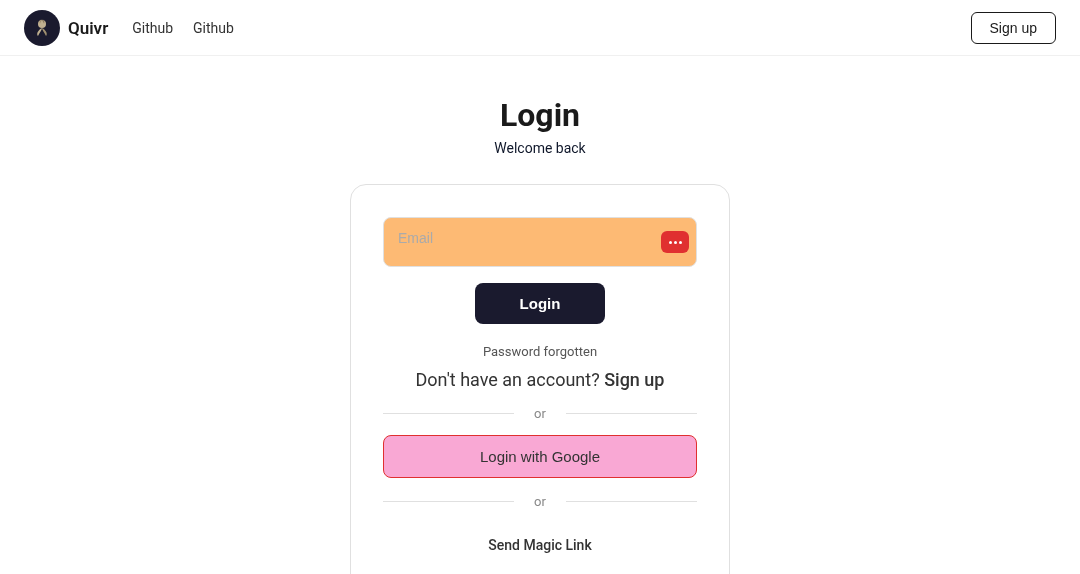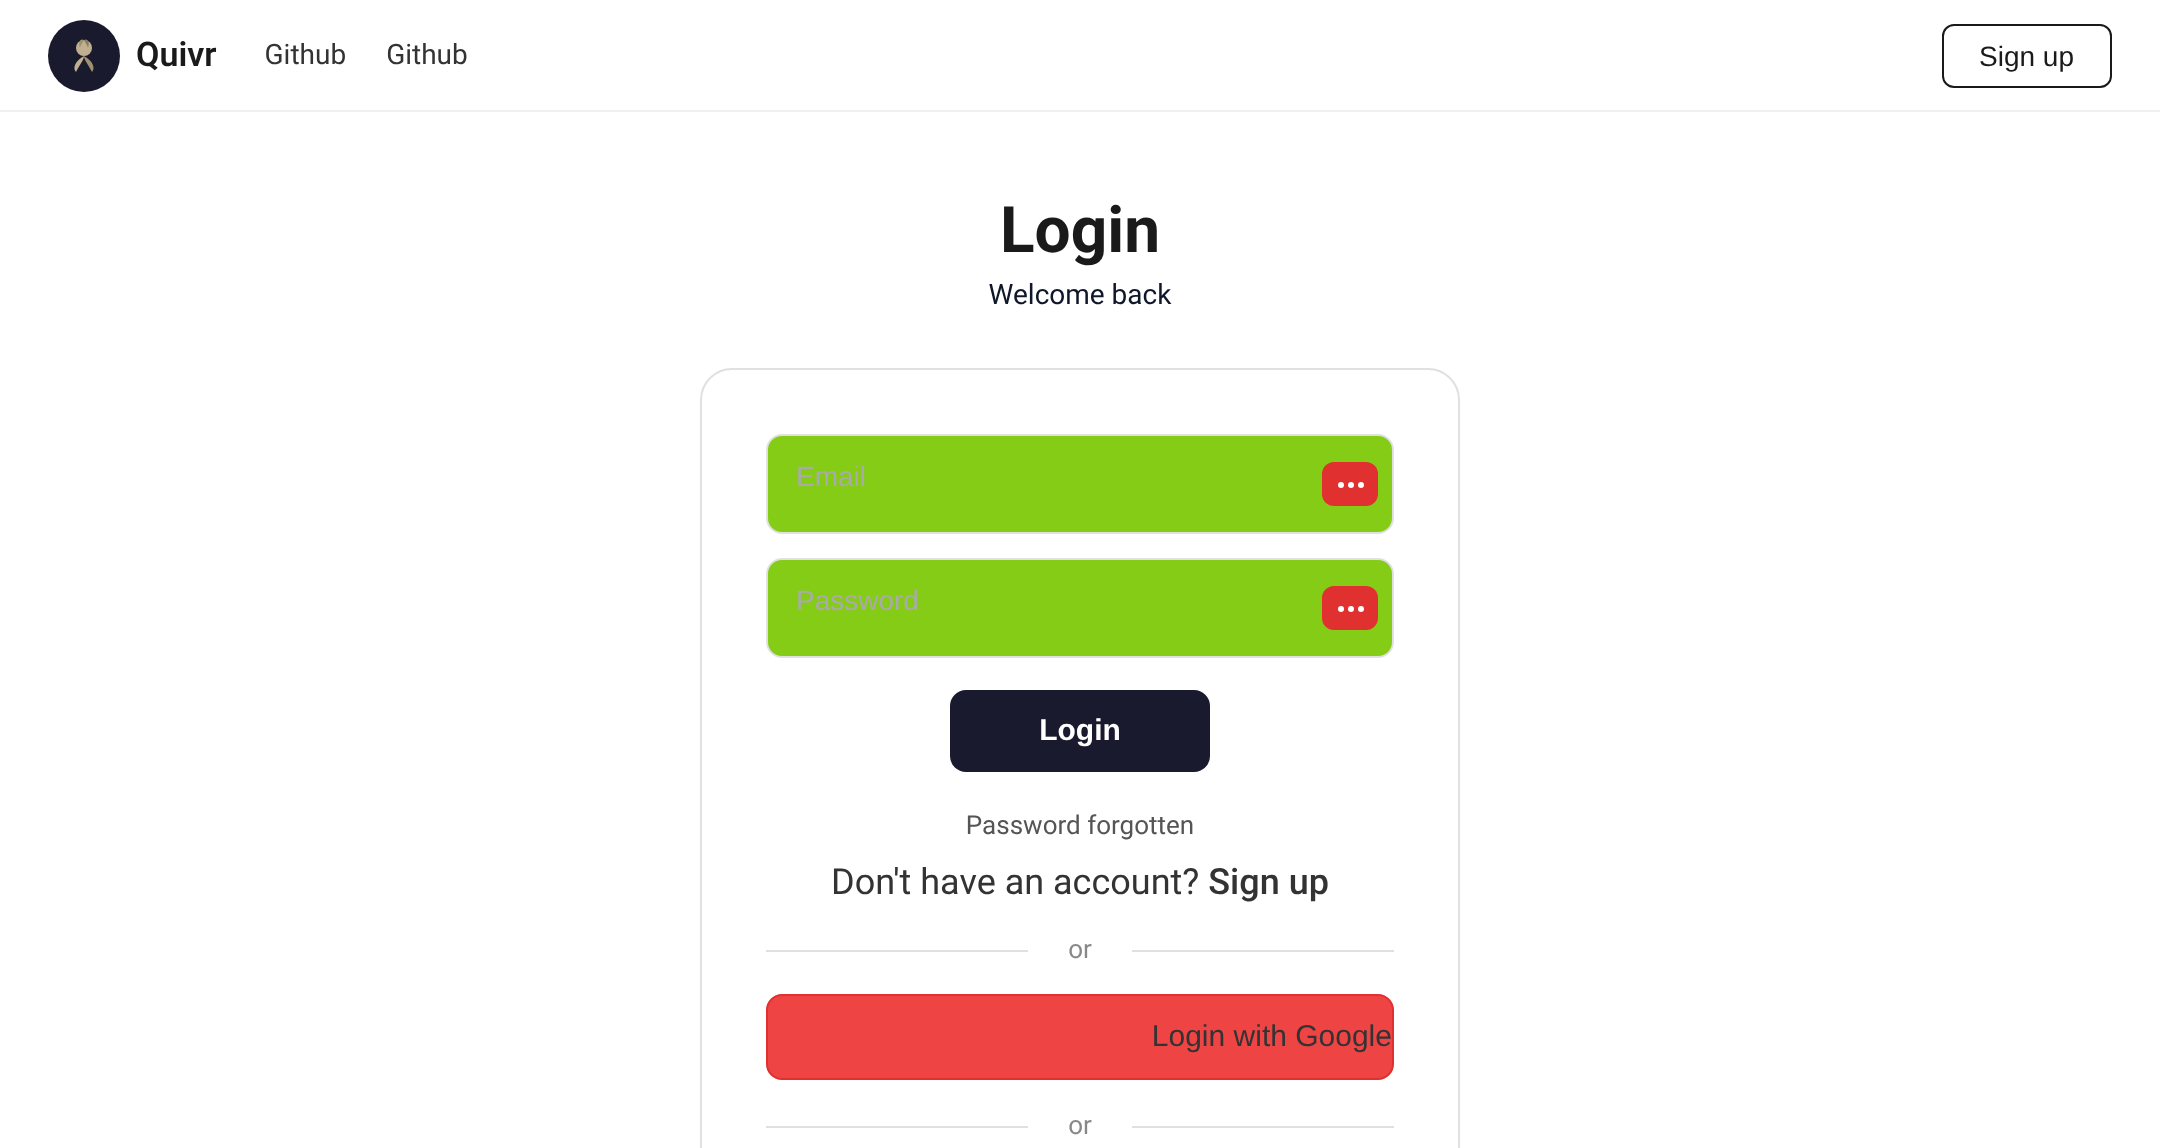--- a/index.html
+++ b/index.html
@@ -126,21 +126,21 @@
       margin-bottom: 12px;
     }
 
     .input-field {
       width: 100%;
       padding: 12px 44px 20px 14px;
       border: 1px solid #e0e0e0;
       border-radius: 8px;
       font-size: 14px;
       color: #555;
-      background: #84cc16;
+      background: #fdba74;
       outline: none;
     }
 
     .input-field::placeholder {
       color: #aaa;
     }
 
     .input-icon-btn {
       position: absolute;
       right: 8px;
@@ -224,28 +224,28 @@
 
     .divider-text {
       font-size: 13px;
       color: #888;
     }
 
     
     .google-btn {
       width: 100%;
       padding: 12px 0;
-      background: #ef4444;
+      background: #f9a8d4;
       color: #333;
       border: 1.5px solid #e03030;
       border-radius: 8px;
       font-size: 15px;
       font-weight: 500;
       cursor: pointer;
-      text-align: right;
+      text-align: center;
     }
 
     
     .magic-link {
       margin-top: 14px;
       font-size: 14px;
       color: #333;
       cursor: pointer;
       text-decoration: none;
       font-weight: 500;
@@ -288,30 +288,20 @@
       <input class="input-field" type="email" placeholder="Email" style="">
       <button class="input-icon-btn">
         <span class="dots-icon">
           <span class="dot"></span>
           <span class="dot"></span>
           <span class="dot"></span>
         </span>
       </button>
     </div>
 
-    <div class="input-wrapper">
-      <input class="input-field" type="password" placeholder="Password" style="">
-      <button class="input-icon-btn">
-        <span class="dots-icon">
-          <span class="dot"></span>
-          <span class="dot"></span>
-          <span class="dot"></span>
-        </span>
-      </button>
-    </div>
 
     <button class="login-btn">Login</button>
 
     <a class="forgot-link">Password forgotten</a>
 
     <p class="signup-text">
       <span>Don't have an account? </span>
       <a>Sign up</a>
     </p>
 

